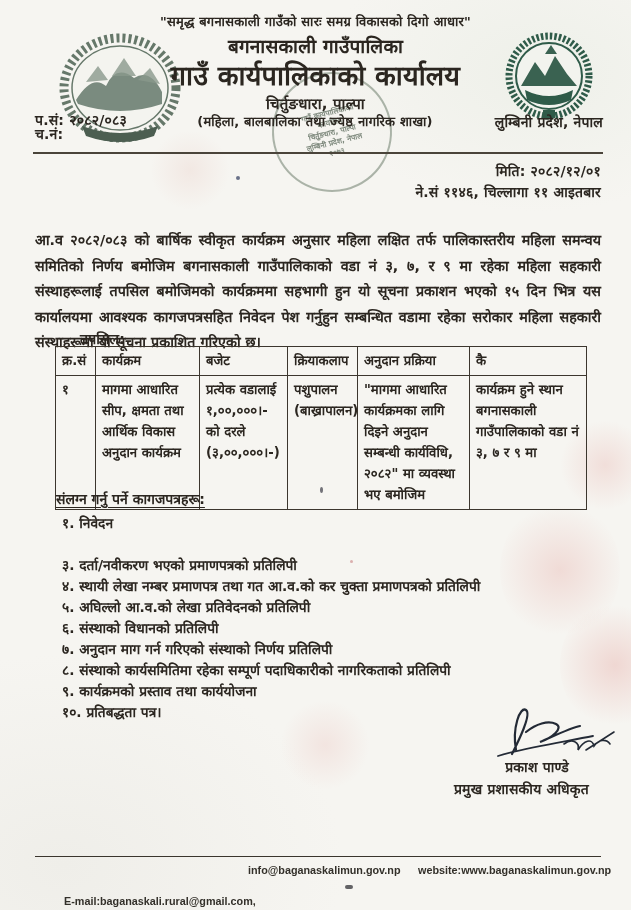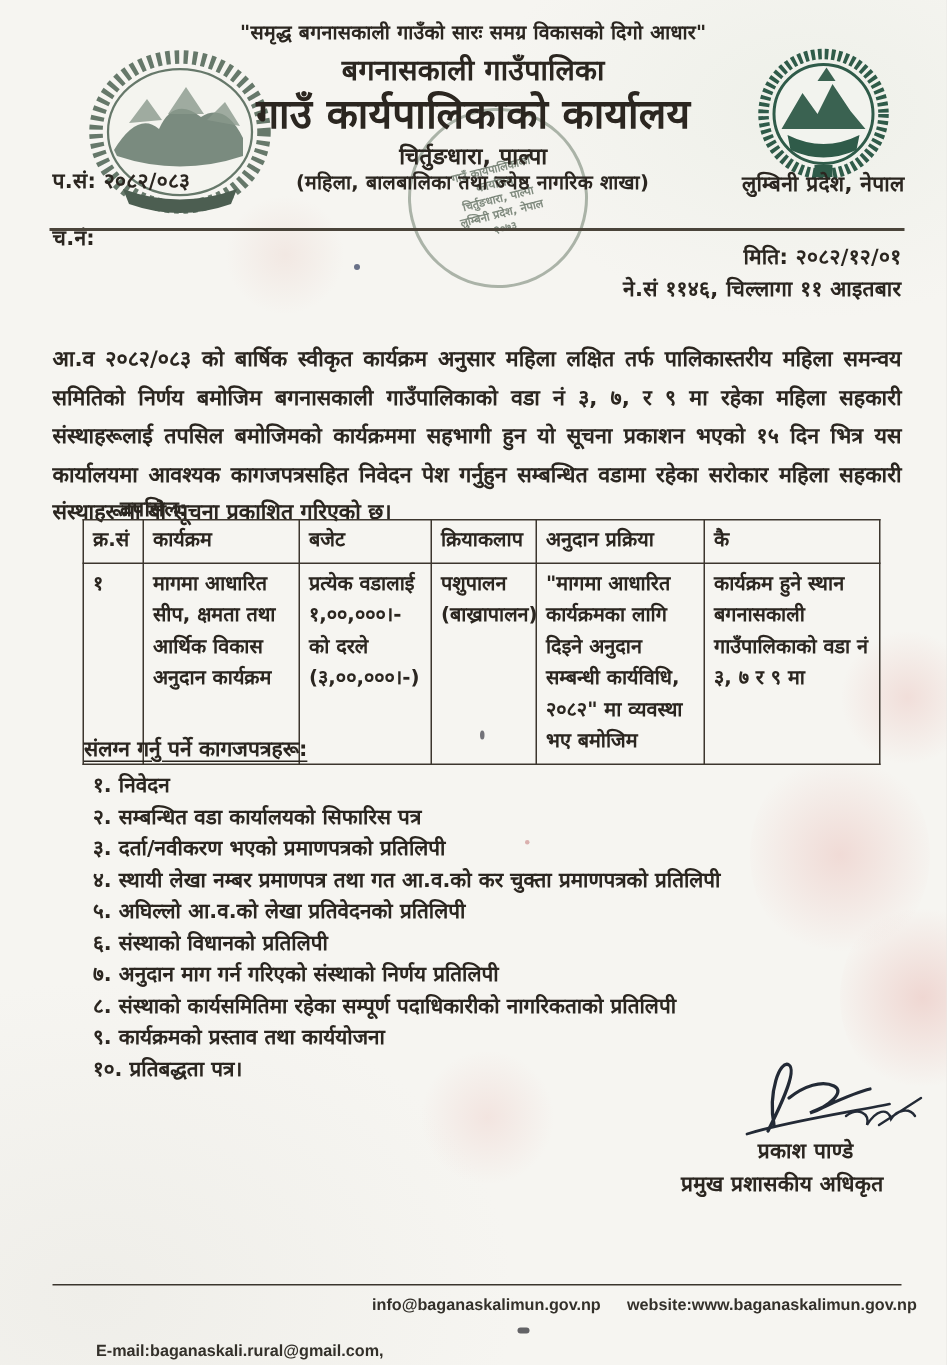--- a/index.html
+++ b/index.html
@@ -19,21 +19,21 @@
     overflow:hidden;
   }
   .abs{position:absolute;}
   .ctr{left:0;right:0;text-align:center;}
   .dev{font-weight:700;letter-spacing:0.2px;}
   .slogan{top:12px;font-size:13px;}
   .muni{top:33px;font-size:19px;}
   .office{top:56px;font-size:27px;}
   .addr{top:93px;font-size:15px;}
   .ps-line{top:110px;left:35px;font-size:14px;}
-  .cn-line{top:148px;left:35px;font-size:14px;}
+  .cn-line{top:124px;left:35px;font-size:14px;}
   .section-line{top:112px;left:150px;width:330px;text-align:center;font-size:13px;}
   .province{top:112px;right:28px;font-size:14px;}
   .rule{height:0;border-top:2px solid #4a443a;}
   .rule-top{top:152px;left:33px;right:28px;}
   .rule-bottom{top:856px;left:35px;right:30px;border-top:1.6px solid #3a352d;}
   .date-line{top:161px;right:30px;font-size:14px;}
   .ns-line{top:182px;right:30px;font-size:14px;}
   .title{top:203px;font-size:17.5px;}
   .bodytext{
     top:228px;left:35px;width:566px;
@@ -168,21 +168,20 @@
         <td>प्रत्येक वडालाई १,००,०००।- को दरले (३,००,०००।-)</td>
         <td>पशुपालन (बाख्रापालन)</td>
         <td>"मागमा आधारित कार्यक्रमका लागि दिइने अनुदान सम्बन्धी कार्यविधि, २०८२" मा व्यवस्था भए बमोजिम</td>
         <td>कार्यक्रम हुने स्थान बगनासकाली गाउँपालिकाको वडा नं ३, ७ र ९ मा</td>
       </tr>
     </tbody>
   </table>
 
   <div class="abs docs-head">संलग्न गर्नु पर्ने कागजपत्रहरू:</div>
   <div class="abs doc-item" style="top:513px;">१. निवेदन</div>
-  <div class="abs doc-item" style="top:534px;">२. सम्बन्धित वडा कार्यालयको सिफारिस पत्र</div>
   <div class="abs doc-item" style="top:555px;">३. दर्ता/नवीकरण भएको प्रमाणपत्रको प्रतिलिपी</div>
   <div class="abs doc-item" style="top:576px;">४. स्थायी लेखा नम्बर प्रमाणपत्र तथा गत आ.व.को कर चुक्ता प्रमाणपत्रको प्रतिलिपी</div>
   <div class="abs doc-item" style="top:597px;">५. अघिल्लो आ.व.को लेखा प्रतिवेदनको प्रतिलिपी</div>
   <div class="abs doc-item" style="top:618px;">६. संस्थाको विधानको प्रतिलिपी</div>
   <div class="abs doc-item" style="top:639px;">७. अनुदान माग गर्न गरिएको संस्थाको निर्णय प्रतिलिपी</div>
   <div class="abs doc-item" style="top:660px;">८. संस्थाको कार्यसमितिमा रहेका सम्पूर्ण पदाधिकारीको नागरिकताको प्रतिलिपी</div>
   <div class="abs doc-item" style="top:681px;">९. कार्यक्रमको प्रस्ताव तथा कार्ययोजना</div>
   <div class="abs doc-item" style="top:702px;">१०. प्रतिबद्धता पत्र।</div>
 
   <div class="abs" style="top:698px;left:468px;width:150px;height:70px;">

